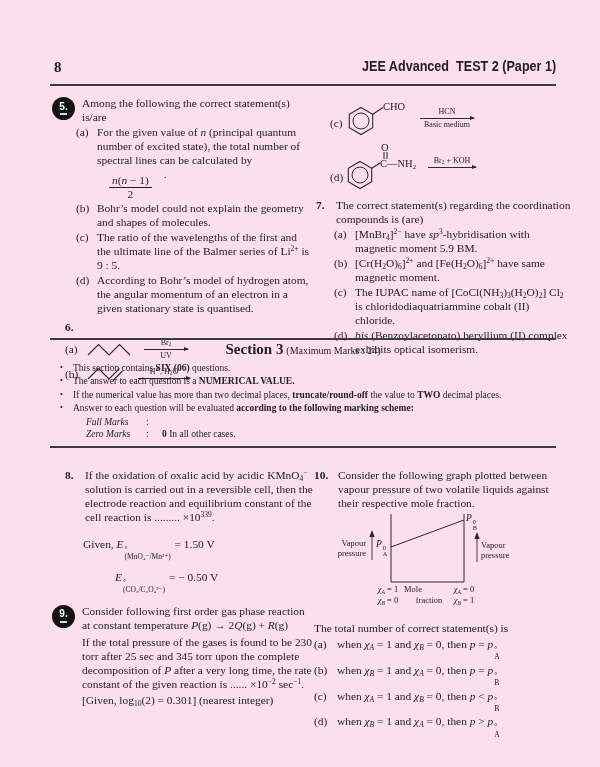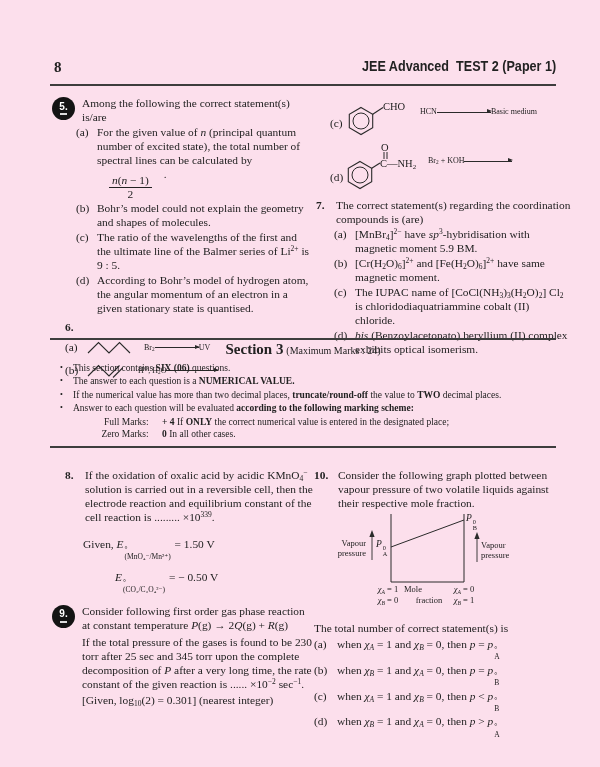--- a/index.html
+++ b/index.html
@@ -38,39 +38,39 @@
   .ssub{font-size:.66em;vertical-align:-.28em;line-height:0;}
   .ssup{font-size:.66em;vertical-align:.5em;line-height:0;}
   .stack{display:inline-flex;flex-direction:column;align-items:flex-start;font-size:.66em;line-height:1;
          vertical-align:-.5em;margin:0 1px;}
   .frac{display:inline-flex;flex-direction:column;align-items:center;vertical-align:-.55em;line-height:1.08;margin:0 12px;}
   .fnum{padding:0 3px;border-bottom:1px solid #222;}
   
   .rxnrow{display:flex;align-items:center;margin:4px 0 2px 13px;}
   .rxnrow .olabel{width:21px;}
   .molsvg{display:block;}
-  .rxnarrow{display:inline-flex;flex-direction:row;align-items:center;font-size:8px;line-height:1.15;
+  .rxnarrow{display:inline-flex;flex-direction:column;align-items:center;font-size:8px;line-height:1.15;
             margin-left:12px;color:#222;}
   .rshaft{position:relative;height:1px;background:#2a2a2a;margin:2px 0 1px 0;}
   .rshaft::after{content:"";position:absolute;right:-1px;top:-2.5px;width:0;height:0;
                  border-left:5px solid #2a2a2a;border-top:2.5px solid transparent;border-bottom:2.5px solid transparent;}
   .ra-top:empty,.ra-bot:empty{display:none;}
   
   #rxncd{position:relative;height:98px;}
   #rxncd .abs{position:absolute;}
   
   .s3title{text-align:center;line-height:18px;margin-bottom:2px;}
   .s3t{font-weight:700;font-size:15px;}
   .s3sub{font-size:10px;}
   .brow{display:flex;font-size:9.5px;line-height:12.4px;padding-left:10px;}
   .bdot{flex:none;width:13px;text-align:left;}
   .bdot::before{content:"•";font-size:8px;position:relative;top:-1px;}
   .btext{flex:1;}
   .markrow{display:flex;font-size:9.5px;line-height:12.6px;padding-left:36px;}
-  .mlabel{flex:none;width:60px;text-align:right;}
+  .mlabel{flex:none;width:60px;font-style:italic;}
   .mcolon{flex:none;width:16px;}
   
   .given{margin-left:31px;margin-top:13px;}
   .given2{margin-left:63px;margin-top:9px;}
   .q9body{margin-left:30px;margin-top:3px;}
   
   .graph{position:relative;height:98px;margin-top:2px;font-size:8.5px;line-height:10px;}
   .graph .gl{position:absolute;}
   .gright-align{text-align:right;}
   .gcenter{text-align:center;}
@@ -218,21 +218,20 @@
         <span class="bdot"></span>
         <span class="btext"><span>If the numerical value has more than two decimal places, </span><span class="sb">truncate/round-off</span><span> the value to </span><span class="sb">TWO</span><span> decimal places.</span></span>
       </div>
     <div class="brow">
         <span class="bdot"></span>
         <span class="btext"><span>Answer to each question will be evaluated </span><span class="sb">according to the following marking scheme:</span></span>
       </div>
     <div class="markrow">
       <span class="mlabel">Full Marks</span>
       <span class="mcolon">:</span>
-      <span><span class="sb">+ 4</span><span> If </span><span class="sb">ONLY</span><span> the correct numerical value is entered in the designated place;</span></span>
     </div>
     <div class="markrow">
       <span class="mlabel">Zero Marks</span>
       <span class="mcolon">:</span>
       <span><span class="sb">0</span><span> In all other cases.</span></span>
     </div>
   </section>
 
   <section id="lbot">
     <div class="qrow">

